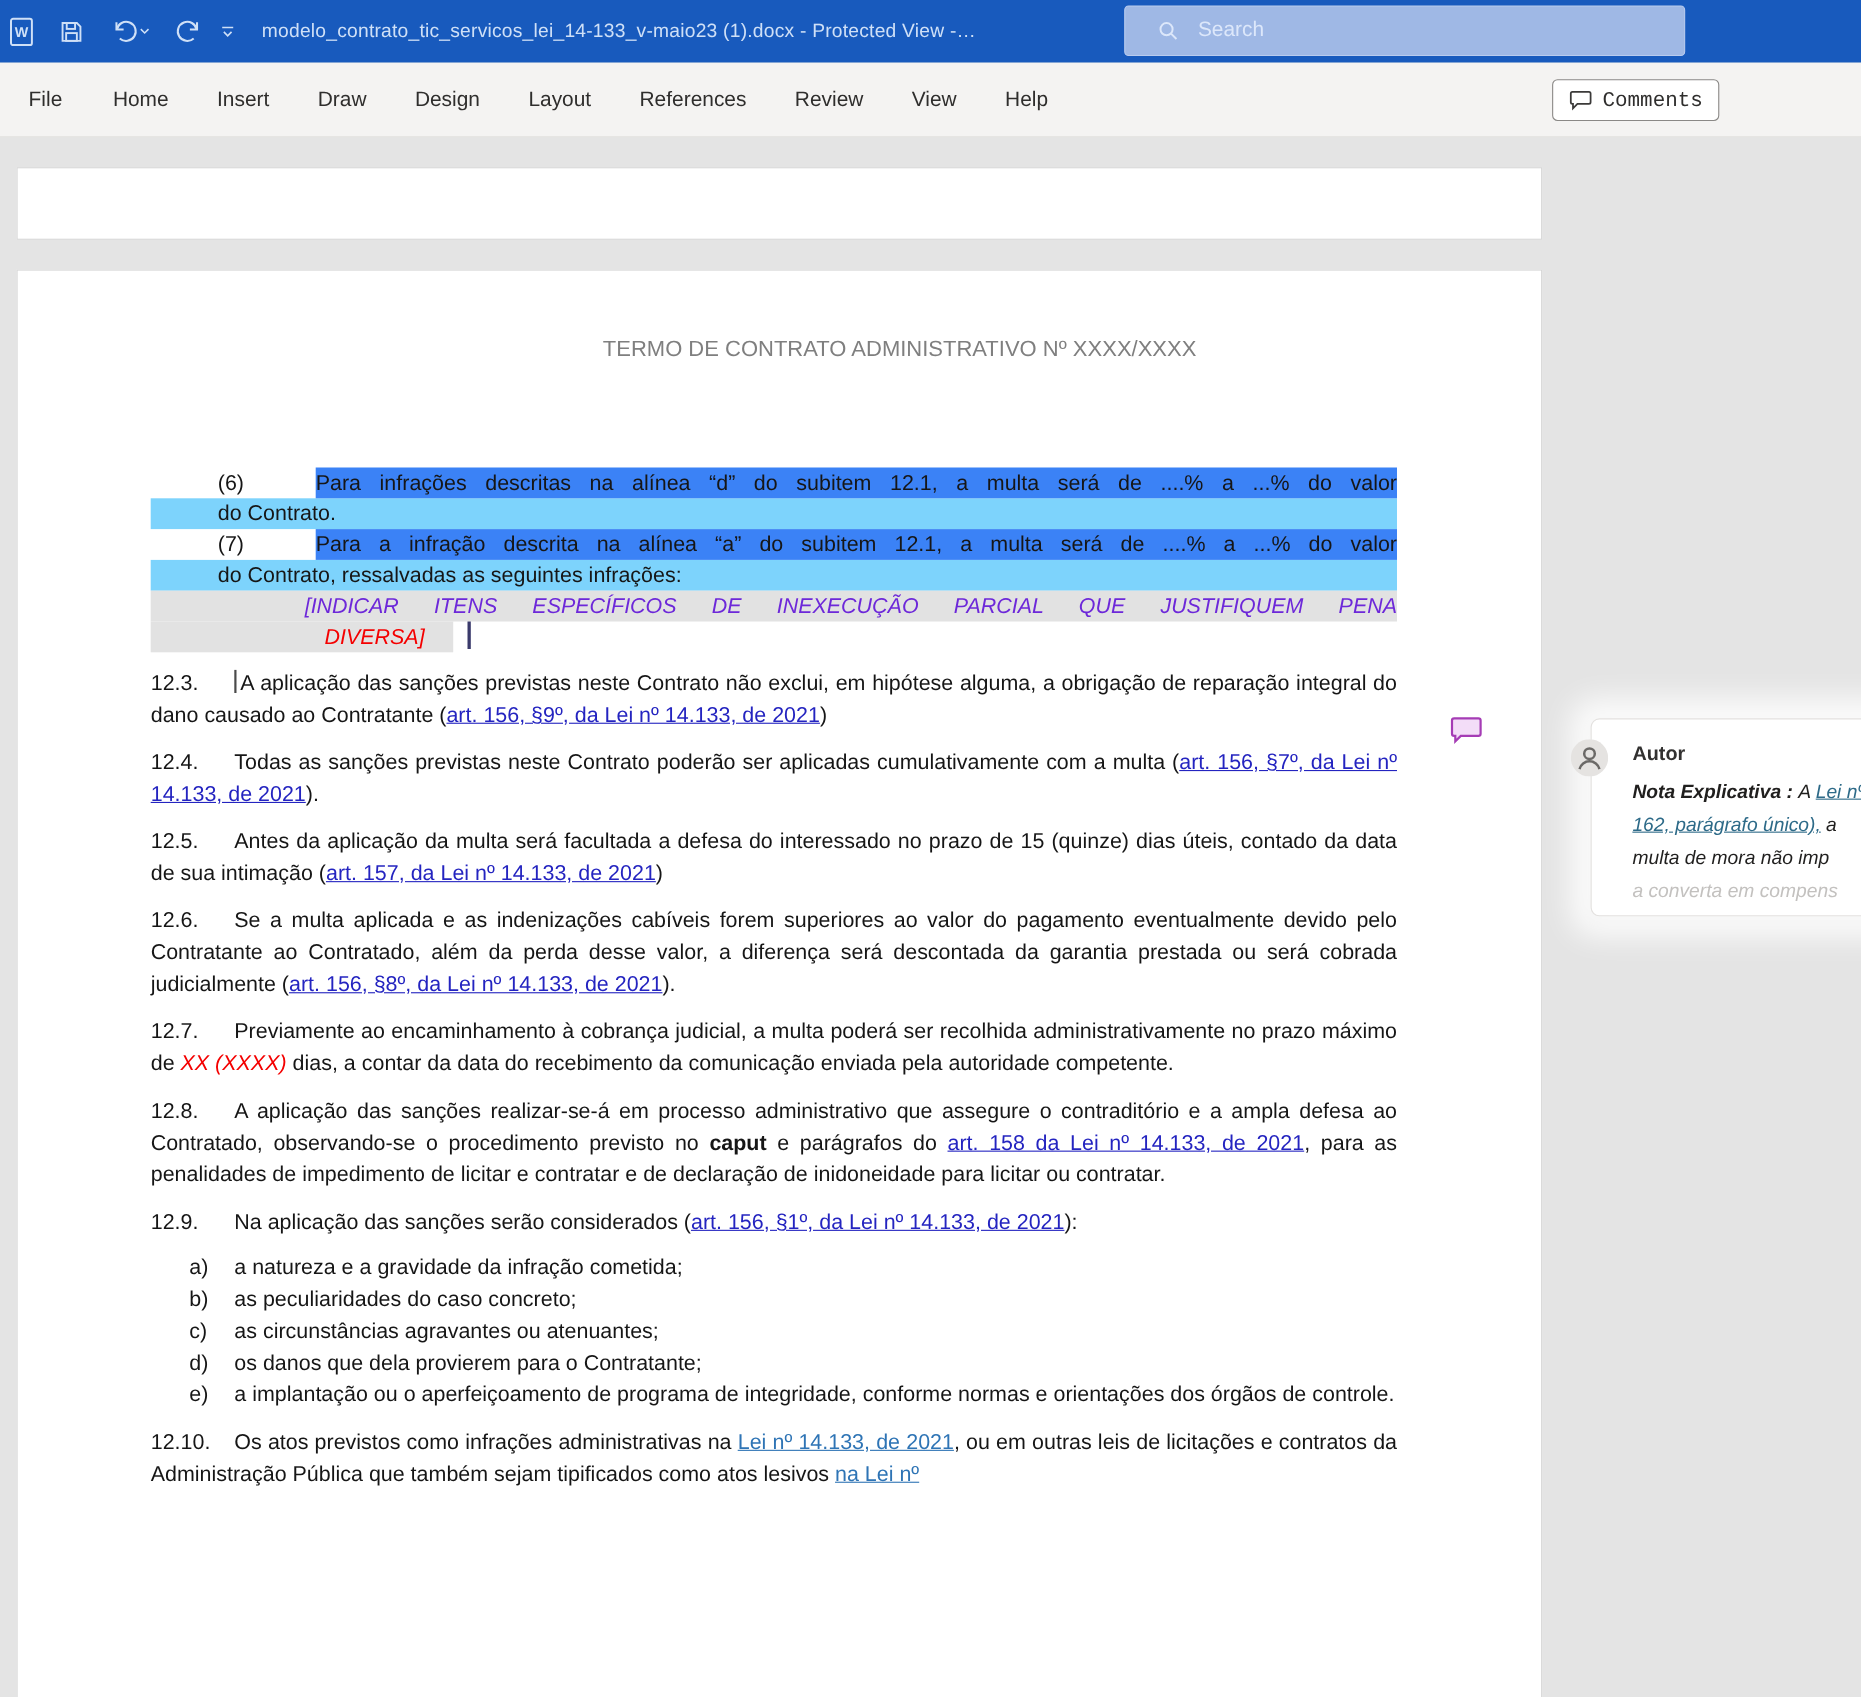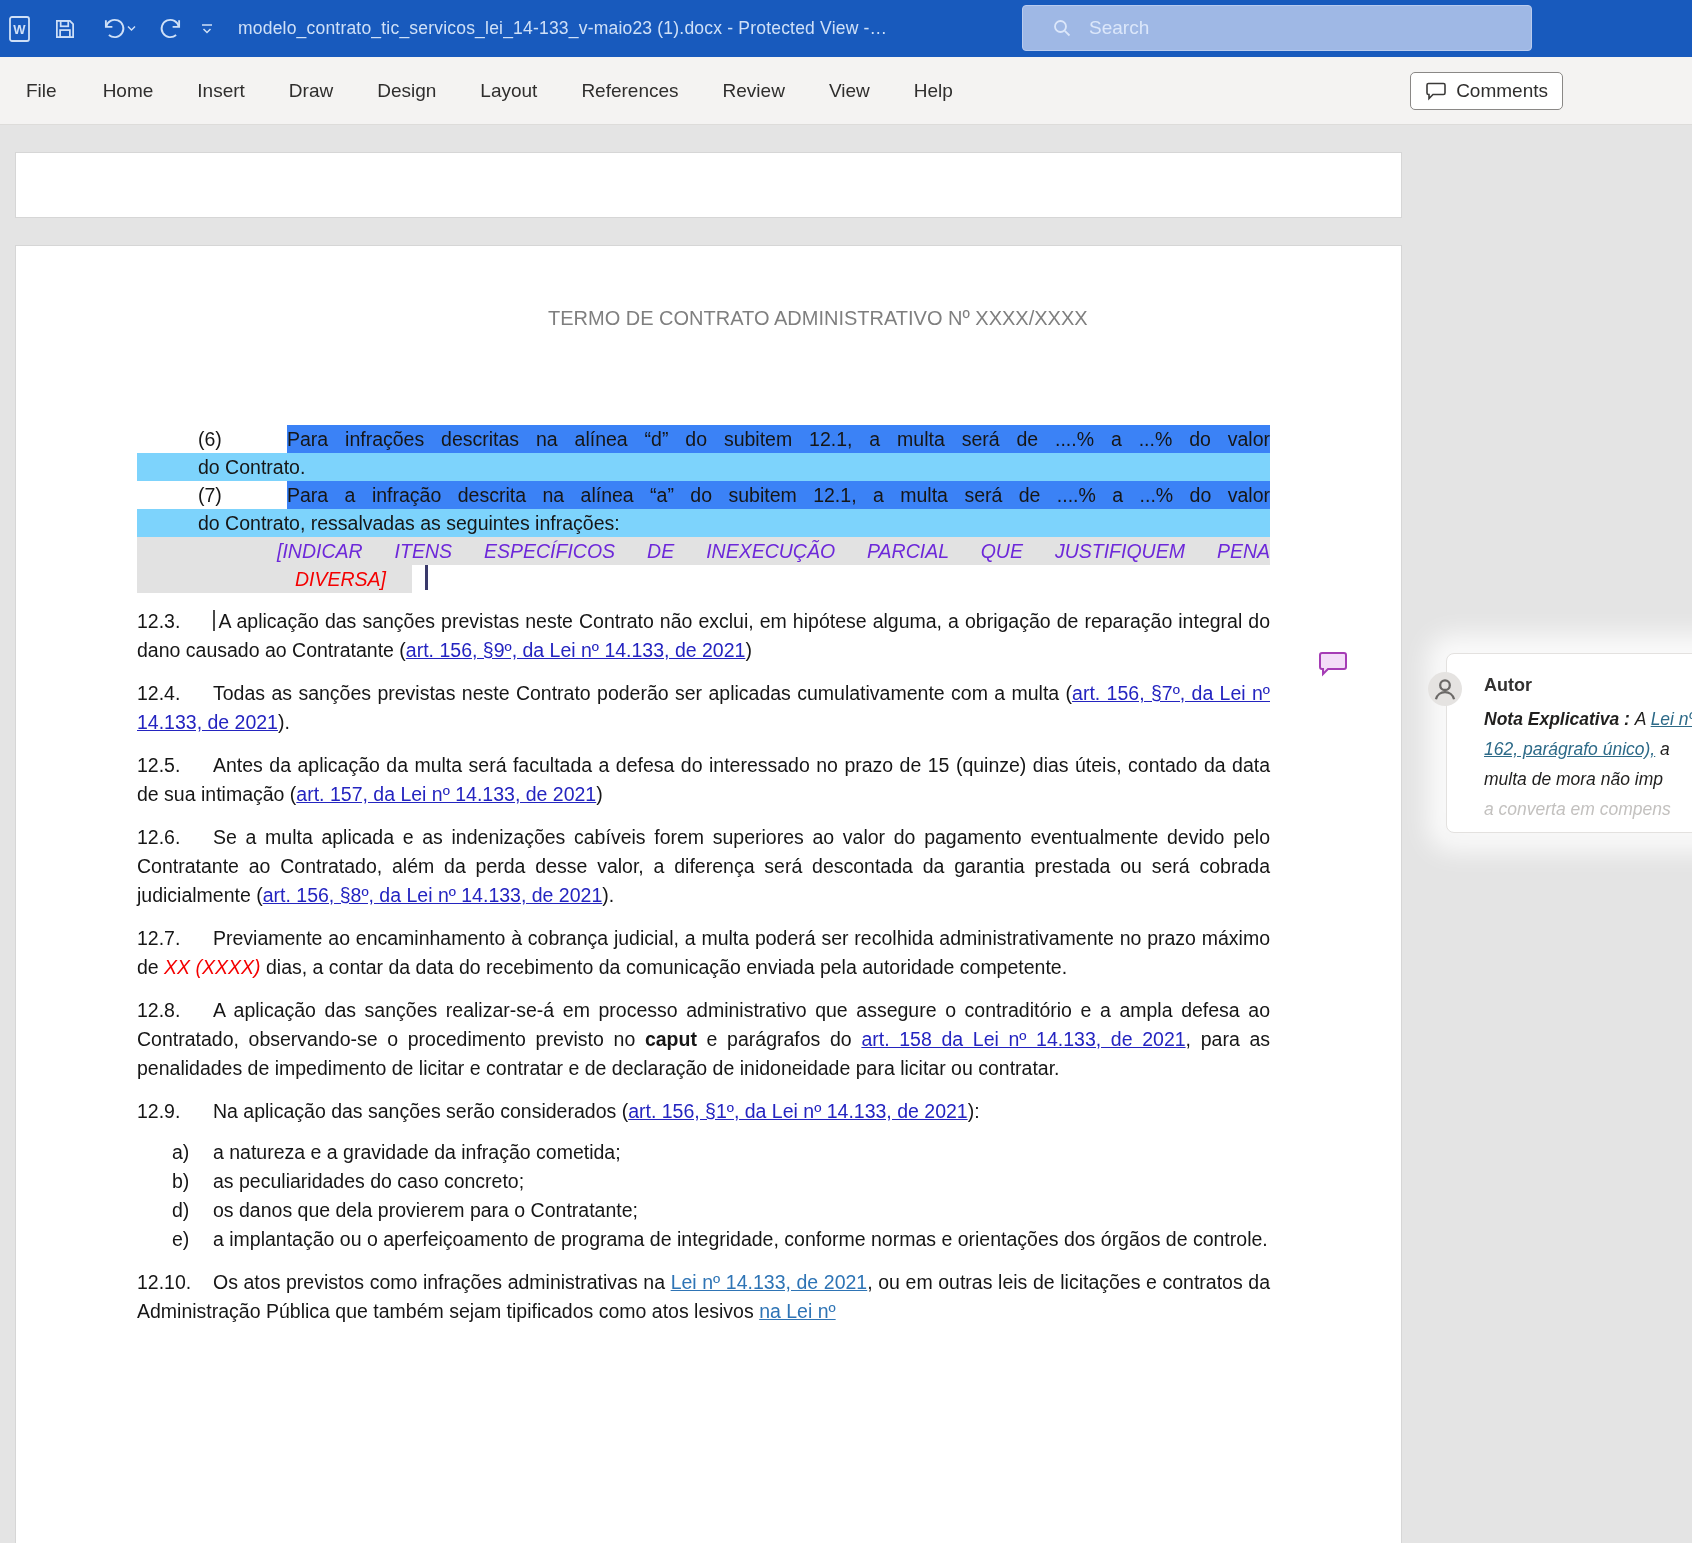--- a/index.html
+++ b/index.html
@@ -25,21 +25,21 @@
   .searchbox input::placeholder{color:#dce7fa;opacity:1;}
 
   
   .ribbon{position:absolute;left:0;top:57px;width:1692px;height:68px;background:#f4f3f2;
           border-bottom:1px solid #dddcda;box-sizing:border-box;}
   .tabs{display:flex;align-items:flex-end;height:100%;padding-left:12px;}
   .rtab{height:100%;display:flex;align-items:center;padding:0 22px;font-size:19px;color:#2f2e2d;cursor:pointer;}
   .rtab:first-child{padding-left:14px;padding-right:24px;}
   .comments-btn{position:absolute;right:129px;top:15px;height:38px;display:flex;align-items:center;
                 background:#fff;border:1px solid #8a8886;border-radius:5px;padding:0 14px;cursor:pointer;
-                font-size:19px;color:#2f2e2d;font-family:Liberation Sans, sans-serif;}
+                font-size:19px;color:#2f2e2d;font-family:Liberation Mono, monospace;}
   .comments-btn svg{margin-right:9px;}
 
   
   .canvas{position:absolute;left:0;top:125px;width:1692px;height:1418px;background:#e4e4e4;}
   .page-prev{position:absolute;left:15px;top:27px;width:1387px;height:66px;background:#fff;
              border:1px solid #d6d6d6;box-sizing:border-box;}
   .page{position:absolute;left:15px;top:120px;width:1387px;height:1300px;background:#fff;
         border:1px solid #d6d6d6;box-sizing:border-box;}
   .content{position:absolute;left:121px;top:0;width:1133px;color:#161616;}
 
@@ -205,20 +205,21 @@
           <span class="pn">12.8.</span><span>A aplicação das sanções realizar-se-á em processo administrativo que assegure o contraditório e a ampla defesa ao Contratado, observando-se o procedimento previsto no </span><span class="b">caput</span><span> e parágrafos do </span><a class="lk">art. 158 da Lei nº 14.133, de 2021</a><span>, para as penalidades de impedimento de licitar e contratar e de declaração de inidoneidade para licitar ou contratar.</span>
         </div>
 
         <div class="para">
           <span class="pn">12.9.</span><span>Na aplicação das sanções serão considerados (</span><a class="lk">art. 156, §1º, da Lei nº 14.133, de 2021</a><span>):</span>
         </div>
 
         <div class="list">
           <div class="li"><span class="letter">a)</span><span>a natureza e a gravidade da infração cometida;</span></div>
           <div class="li"><span class="letter">b)</span><span>as peculiaridades do caso concreto;</span></div>
+          <div class="li"><span class="letter">c)</span><span>as circunstâncias agravantes ou atenuantes;</span></div>
           <div class="li"><span class="letter">d)</span><span>os danos que dela provierem para o Contratante;</span></div>
           <div class="li"><span class="letter">e)</span><span>a implantação ou o aperfeiçoamento de programa de integridade, conforme normas e orientações dos órgãos de controle.</span></div>
         </div>
 
         <div class="para">
           <span class="pn">12.10.</span><span>Os atos previstos como infrações administrativas na </span><a class="lk2">Lei nº 14.133, de 2021</a><span>, ou em outras leis de licitações e contratos da Administração Pública que também sejam tipificados como atos lesivos </span><a class="lk2">na Lei nº</a>
         </div>
 
       </div>
     </div>

